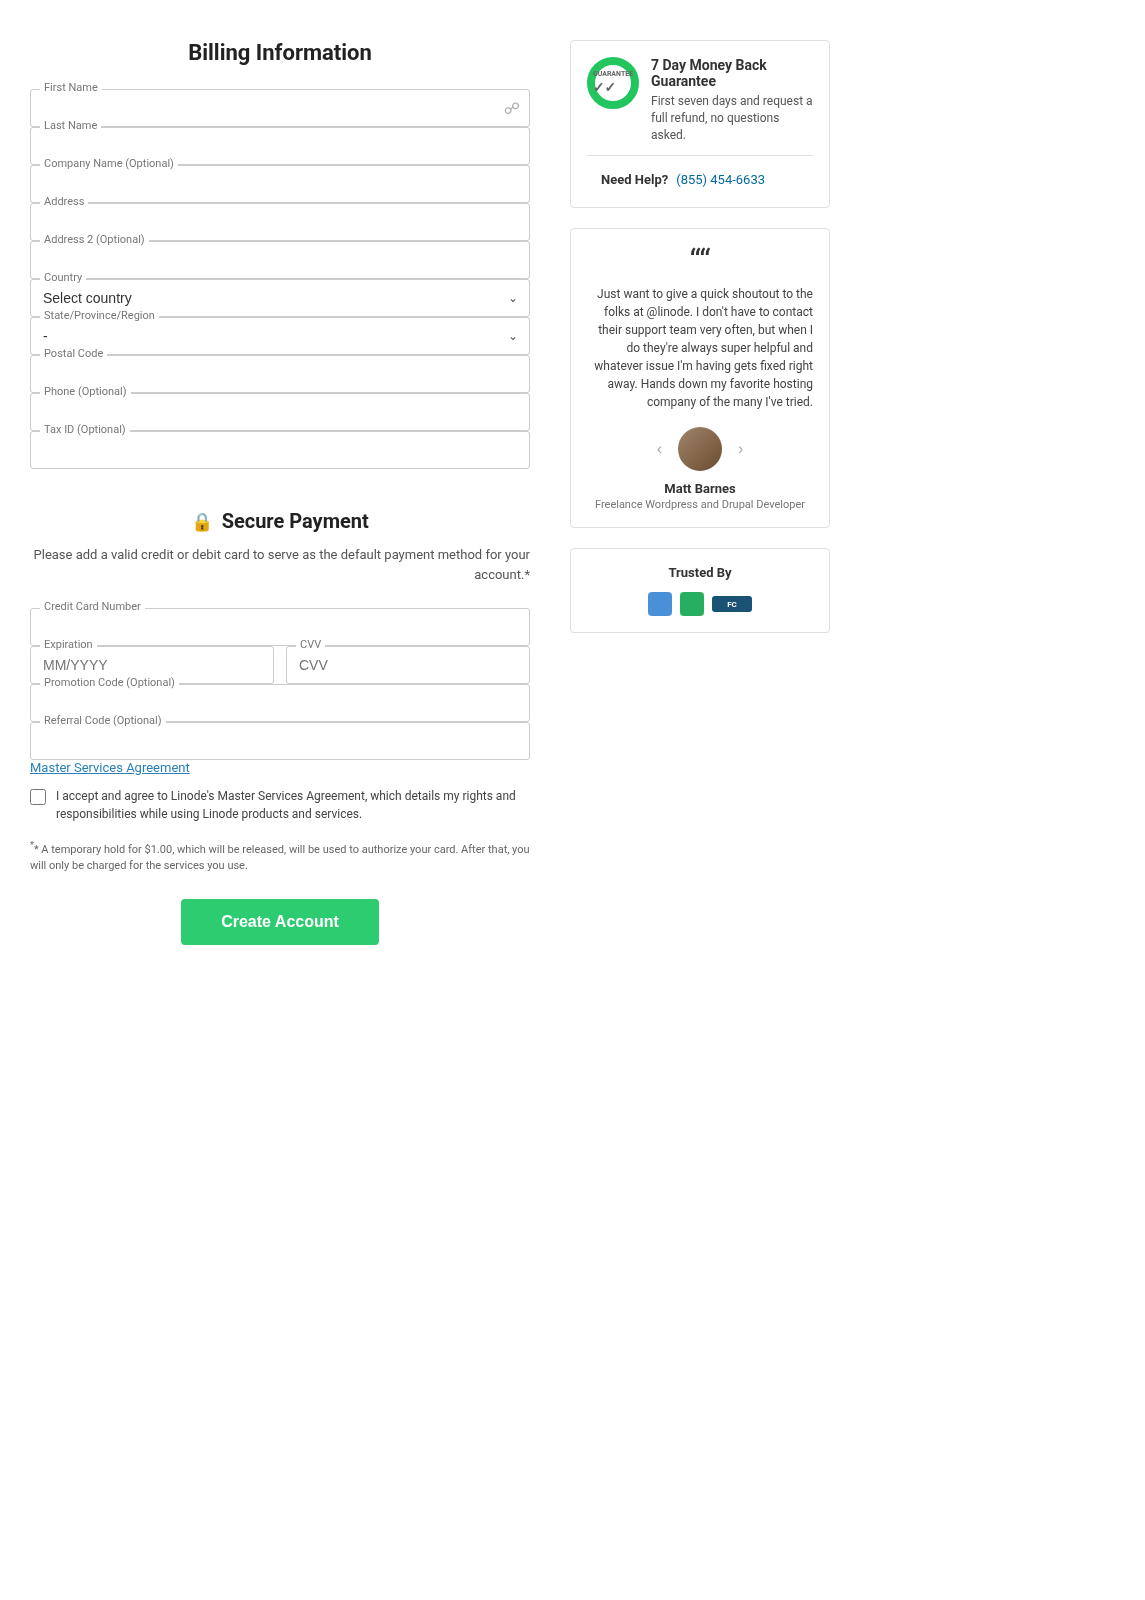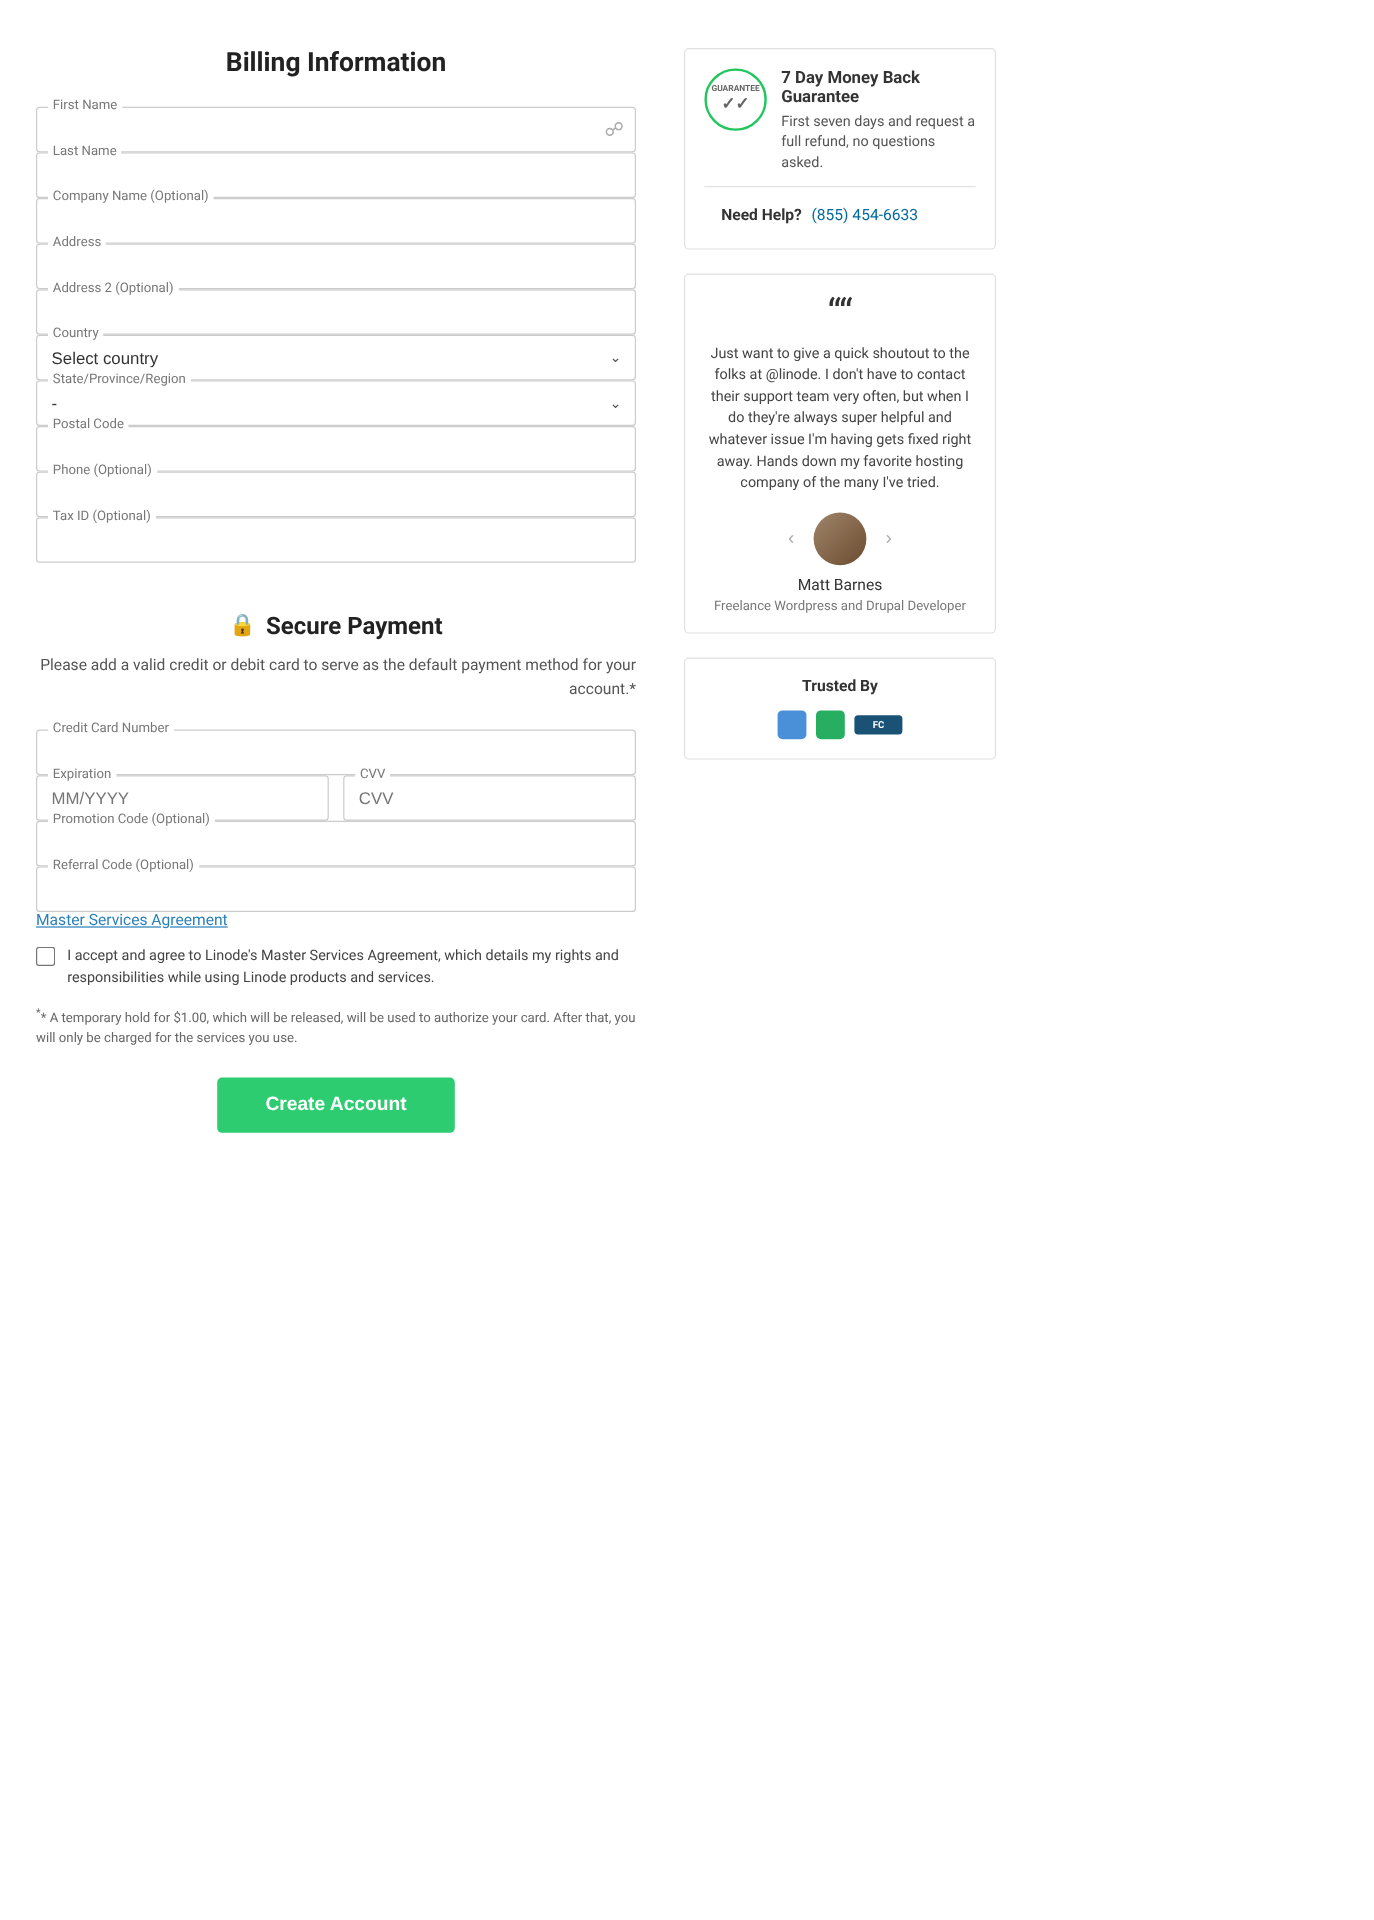--- a/index.html
+++ b/index.html
@@ -96,29 +96,28 @@
     }
     .guarantee-header {
       display: flex;
       align-items: flex-start;
       gap: 12px;
       margin-bottom: 12px;
     }
     .guarantee-badge {
       width: 52px;
       height: 52px;
-      border: 2px solid #22c55e;
+      border: 8px solid #22c55e;
       border-radius: 50%;
       display: flex;
       align-items: center;
       justify-content: center;
       flex-shrink: 0;
       font-size: 9px;
       color: #666;
-      text-align: center;
       line-height: 1.2;
       font-weight: bold;
     }
     .guarantee-title {
       font-weight: 700;
       font-size: 14px;
       margin-bottom: 4px;
     }
     .guarantee-desc {
       font-size: 12px;
@@ -156,20 +155,21 @@
       font-size: 32px;
       color: #333;
       line-height: 1;
       margin-bottom: 8px;
     }
     .testimonial-text {
       font-size: 12px;
       color: #444;
       line-height: 1.5;
       margin-bottom: 16px;
+      text-align: right;
     }
     .testimonial-nav {
       display: flex;
       align-items: center;
       justify-content: center;
       gap: 12px;
       margin-bottom: 10px;
     }
     .nav-arrow {
       color: #aaa;
@@ -179,21 +179,21 @@
       border: none;
       padding: 4px;
     }
     .avatar-circle {
       width: 44px;
       height: 44px;
       border-radius: 50%;
       background: linear-gradient(135deg, #a0856a, #6b4c30);
     }
     .testimonial-author {
-      font-weight: 400;
+      font-weight: 700;
       font-size: 13px;
       margin-bottom: 2px;
     }
     .testimonial-role {
       font-size: 11px;
       color: #777;
     }
     .trusted-by-box {
       border: 1px solid #e0e0e0;
       border-radius: 4px;

